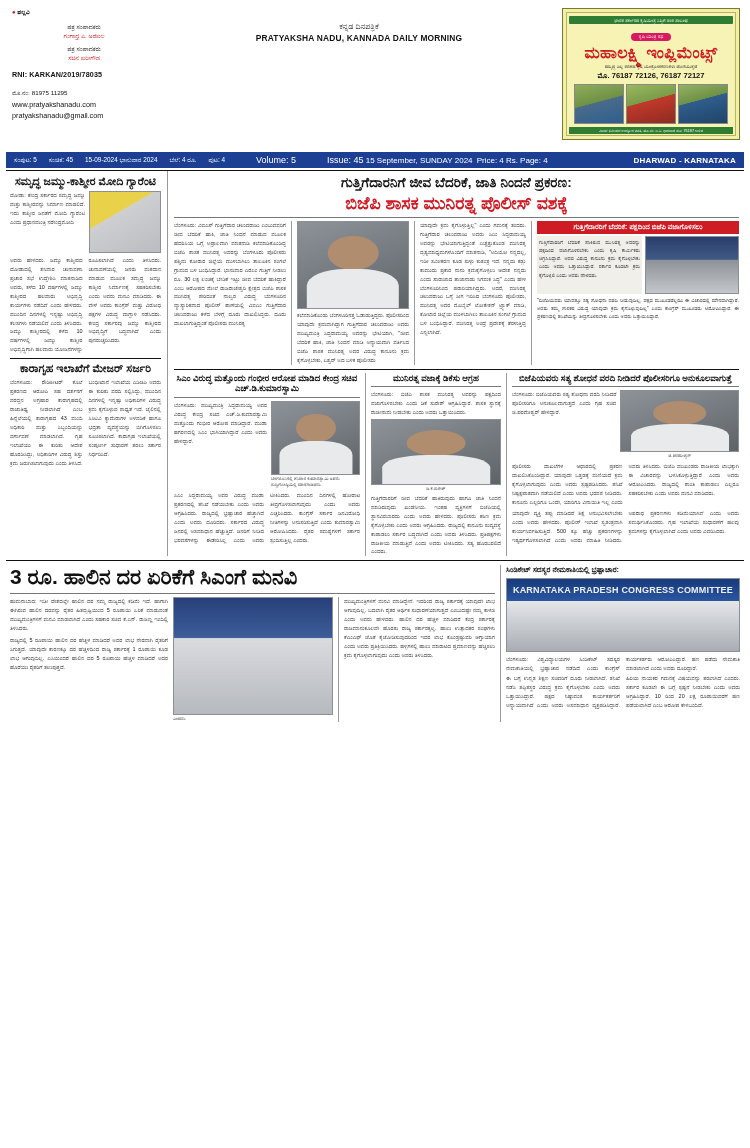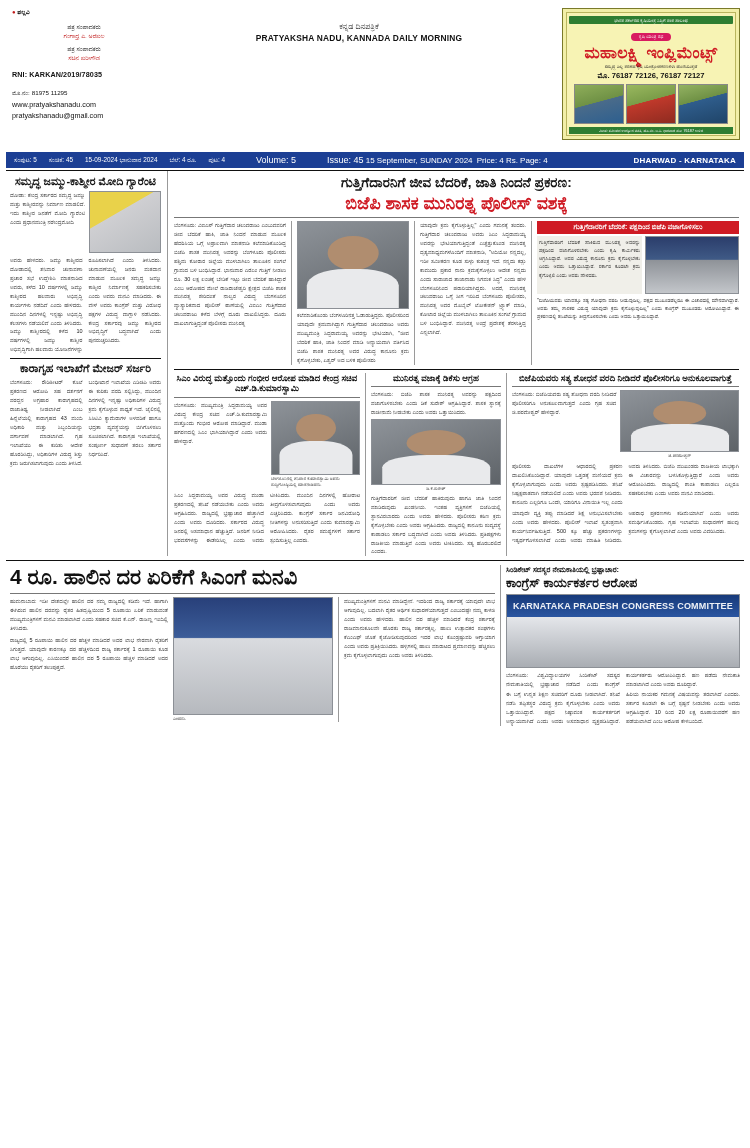--- a/index.html
+++ b/index.html
@@ -272,40 +272,39 @@
         </div>
       </div>
     </div>
   </div>
 
   <div class="rule" style="margin:4px 0 0 0"></div>
 
   <div class="botgrid" style="padding:4px 4px 0 4px">
 
     <div style="width:485px">
-      <div class="kn-h1" style="text-align:left;font-size:21px">4 ರೂ. ಹಾಲಿನ ದರ ಏರಿಕೆಗೆ ಸಿಎಂಗೆ ಮನವಿ</div>
+      <div class="kn-h1" style="text-align:left;font-size:21px">3 ರೂ. ಹಾಲಿನ ದರ ಏರಿಕೆಗೆ ಸಿಎಂಗೆ ಮನವಿ</div>
       <div class="sec-sep-thin"></div>
       <div class="flow" style="gap:5px">
         <div style="width:158px">
           <div class="body-txt">ಹುಮನಾಬಾದ: ಇಡೀ ದೇಶದಲ್ಲೇ ಹಾಲಿನ ದರ ನಮ್ಮ ರಾಜ್ಯದಲ್ಲಿ ಕಡಿಮೆ ಇದೆ. ಹಾಗಾಗಿ ಈಗಿರುವ ಹಾಲಿನ ದರವನ್ನು ರೈತರ ಹಿತದೃಷ್ಟಿಯಿಂದ 5 ರೂಪಾಯಿ ಏರಿಕೆ ಮಾಡುವಂತೆ ಮುಖ್ಯಮಂತ್ರಿಗಳಿಗೆ ಮನವಿ ಮಾಡಲಾಗಿದೆ ಎಂದು ಸಹಕಾರ ಸಚಿವ ಕೆ.ಎನ್. ರಾಜಣ್ಣ ಇಂದಿಲ್ಲಿ ತಿಳಿಸಿದರು.</div>
           <div class="body-txt" style="margin-top:3px">ರಾಜ್ಯದಲ್ಲಿ 5 ರೂಪಾಯಿ ಹಾಲಿನ ದರ ಹೆಚ್ಚಳ ಮಾಡಿದರೆ ಅದರ ಲಾಭ ನೇರವಾಗಿ ರೈತರಿಗೆ ಸಿಗುತ್ತದೆ. ಯಾವುದೇ ಕಾರಣಕ್ಕೂ ದರ ಹೆಚ್ಚಳದಿಂದ ರಾಜ್ಯ ಸರ್ಕಾರಕ್ಕೆ 1 ರೂಪಾಯಿ ಕೂಡ ಲಾಭ ಆಗುವುದಿಲ್ಲ. ಎಸಿಯಿಂದರೆ ಹಾಲಿನ ದರ 5 ರೂಪಾಯಿ ಹೆಚ್ಚಳ ಮಾಡಿದರೆ ಅದರ ಹೊರೆಯು ರೈತರಿಗೆ ತಲುಪುತ್ತದೆ.</div>
         </div>
         <div style="width:160px">
           <div class="photo ph-press" style="width:100%;height:118px"></div>
           <div class="ph-cap">ಎಂದರು.</div>
         </div>
         <div class="vline" style="flex:1">
           <div class="body-txt">ಮುಖ್ಯಮಂತ್ರಿಗಳಿಗೆ ಮನವಿ ಮಾಡಿದ್ದೇನೆ. ಇದರಿಂದ ರಾಜ್ಯ ಸರ್ಕಾರಕ್ಕೆ ಯಾವುದೇ ಲಾಭ ಆಗುವುದಿಲ್ಲ. ಬದಲಾಗಿ ರೈತರ ಆರ್ಥಿಕ ಸುಧಾರಣೆಯಾಗುತ್ತದೆ ಎಂಬುದಷ್ಟೇ ನಮ್ಮ ಕಾಳಜಿ ಎಂದು ಅವರು ಹೇಳಿದರು. ಹಾಲಿನ ದರ ಹೆಚ್ಚಳ ಮಾಡಿದರೆ ಕೆಂದ್ರ ಸರ್ಕಾರಕ್ಕೆ ರಾಜಮಾನುಕೂಲವೇ ಹೊರತು ರಾಜ್ಯ ಸರ್ಕಾರಕ್ಕಲ್ಲ. ಹಾಲು ಉತ್ಪಾದಕರ ಸಂಘಗಳು ಕೆಎಂಎಫ್ ಜೊತೆ ಕೈಜೋಡಿಸುವುದರಿಂದ ಇದರ ಲಾಭ ಕೊಂಡ್ರಷ್ಟುವರಿ ಆಗ್ತಾಯಾಗ ಎಂದು ಅವರು ಪ್ರತಿಕ್ರಿಯಿಸಿದರು. ಹಳ್ಳಿಗಳಲ್ಲಿ ಹಾಲು ಮಾರಾಟದ ಪ್ರಮಾಣವನ್ನು ಹೆಚ್ಚಿಸಲು ಕ್ರಮ ಕೈಗೊಳ್ಳಲಾಗುವುದು ಎಂದು ಅವರು ತಿಳಿಸಿದರು.</div>
         </div>
       </div>
     </div>
 
     <div class="vline" style="flex:1">
       <div class="kn-h3" style="font-size:7.4px">ಸಿಂಡಿಕೇಟ್ ಸದಸ್ಯರ ನೇಮಕಾತಿಯಲ್ಲಿ ಭ್ರಷ್ಟಾಚಾರ:</div>
-      <div class="kn-h2" style="font-size:12.5px;margin-top:1px">ಕಾಂಗ್ರೆಸ್ ಕಾರ್ಯಕರ್ತರ ಆರೋಪ</div>
       <div class="photo ph-kpcc" style="width:100%;height:74px;margin-top:3px;position:relative">
         <div style="position:absolute;top:6px;left:0;right:0;text-align:center;color:#fff;font-size:9px;font-weight:bold;letter-spacing:.2px;opacity:.92;">KARNATAKA PRADESH CONGRESS COMMITTEE</div>
       </div>
       <div class="body-txt cols2" style="margin-top:3px">ಬೆಂಗಳೂರು: ವಿಶ್ವವಿದ್ಯಾಲಯಗಳ ಸಿಂಡಿಕೇಟ್ ಸದಸ್ಯರ ನೇಮಕಾತಿಯಲ್ಲಿ ಭ್ರಷ್ಟಾಚಾರ ನಡೆದಿದೆ ಎಂದು ಕಾಂಗ್ರೆಸ್ ಕಾರ್ಯಕರ್ತರು ಆರೋಪಿಸಿದ್ದಾರೆ. ಹಣ ಪಡೆದು ನೇಮಕಾತಿ ಮಾಡಲಾಗಿದೆ ಎಂದು ಅವರು ದೂರಿದ್ದಾರೆ.</div>
       <div class="body-txt cols2" style="margin-top:2px">ಈ ಬಗ್ಗೆ ಉನ್ನತ ಶಿಕ್ಷಣ ಸಚಿವರಿಗೆ ದೂರು ನೀಡಲಾಗಿದೆ. ತನಿಖೆ ನಡೆಸಿ ತಪ್ಪಿತಸ್ಥರ ವಿರುದ್ಧ ಕ್ರಮ ಕೈಗೊಳ್ಳಬೇಕು ಎಂದು ಅವರು ಒತ್ತಾಯಿಸಿದ್ದಾರೆ. ಪಕ್ಷದ ನಿಷ್ಠಾವಂತ ಕಾರ್ಯಕರ್ತರಿಗೆ ಅನ್ಯಾಯವಾಗಿದೆ ಎಂದು ಅವರು ಅಸಮಾಧಾನ ವ್ಯಕ್ತಪಡಿಸಿದ್ದಾರೆ. ಹಿರಿಯ ನಾಯಕರ ಗಮನಕ್ಕೆ ವಿಷಯವನ್ನು ತರಲಾಗಿದೆ ಎಂದರು. ಸರ್ಕಾರ ಕೂಡಲೇ ಈ ಬಗ್ಗೆ ಸ್ಪಷ್ಟನೆ ನೀಡಬೇಕು ಎಂದು ಅವರು ಆಗ್ರಹಿಸಿದ್ದಾರೆ. 10 ರಿಂದ 20 ಲಕ್ಷ ರೂಪಾಯಿವರೆಗೆ ಹಣ ಪಡೆಯಲಾಗಿದೆ ಎಂಬ ಆರೋಪ ಕೇಳಿಬಂದಿದೆ.</div>
     </div>
   </div>
 
 </div>
 

